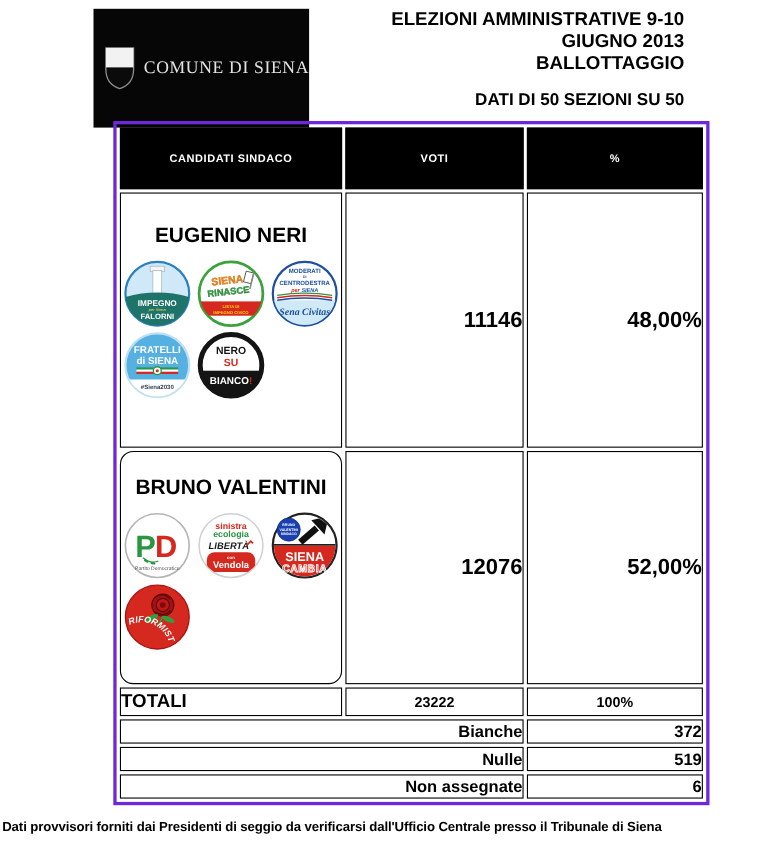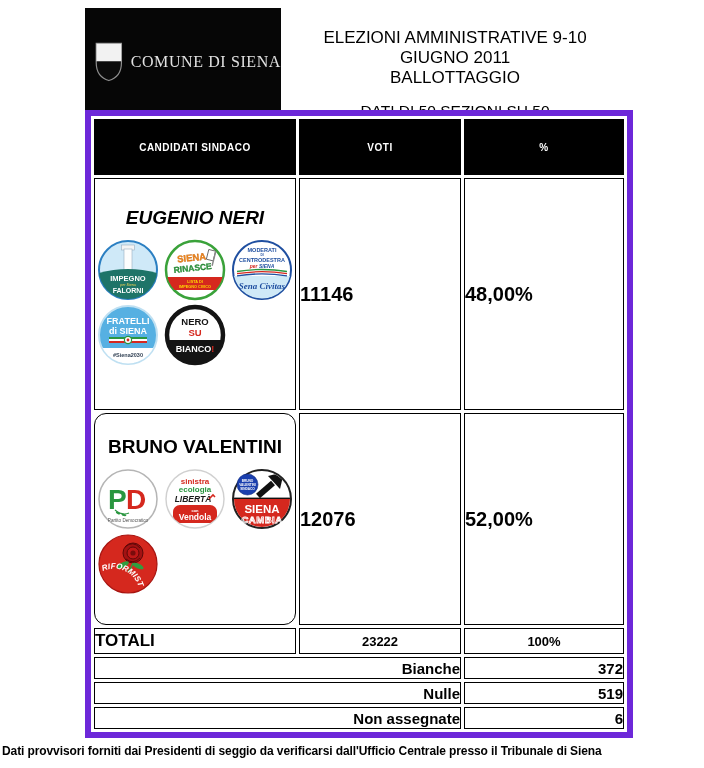--- a/index.html
+++ b/index.html
@@ -4,35 +4,35 @@
 <style>
   html,body{margin:0;padding:0;background:#fff;}
   .page{position:relative;width:704px;height:768px;background:#fff;
         font-family:"Liberation Sans",sans-serif;color:#000;overflow:hidden;}
 
   
   .logo-box{position:absolute;left:85px;top:8px;width:196px;height:108px;background:#060606;
             display:flex;align-items:center;box-sizing:border-box;padding-left:9px;}
   .logo-text{font-family:"Liberation Serif",serif;font-size:16px;color:#e2e2e2;
              letter-spacing:0.6px;margin-left:7px;white-space:nowrap;}
-  .title-block{position:absolute;left:288px;top:28px;width:334px;text-align:center;
-               font-weight:normal;font-size:17px;line-height:20px;}
+  .title-block{position:absolute;left:288px;top:8px;width:334px;text-align:right;
+               font-weight:bold;font-size:17px;line-height:20px;}
   .subtitle{margin-top:13px;font-size:15.5px;}
 
   
-  table.results{position:absolute;left:85px;top:110px;width:536px;table-layout:fixed;
-                border-collapse:separate;border-spacing:3px;border:6px solid #6d28d9;}
+  table.results{position:absolute;left:103px;top:110px;width:536px;table-layout:fixed;
+                border-collapse:separate;border-spacing:3px;border:3px solid #6d28d9;}
   table.results th,table.results td{border:1px solid #000;padding:0;}
   th.dark{background:#000;color:#fff;font-size:10px;font-weight:bold;height:54px;letter-spacing:0.5px;}
   td.cand{vertical-align:top;}
   td.h-cand1{height:230px;} td.h-cand2{height:210px;border-radius:12px;}
   .cand-name{text-align:center;font-weight:bold;font-size:19px;}
-  .pt1{padding-top:28px;font-style:italic;} .pt2{padding-top:22px;}
+  .pt1{padding-top:28px;} .pt2{padding-top:22px;}
   .logo-grid{display:flex;flex-wrap:wrap;column-gap:5px;row-gap:3px;padding:10px 0 0 2px;}
-  td.num{text-align:left;font-weight:bold;font-size:20px;}
+  td.num{text-align:right;font-weight:bold;font-size:20px;}
   td.tot-label{font-weight:bold;font-size:17px;padding-left:2px;height:24px;}
   td.tot-num{text-align:center;font-weight:bold;font-size:13px;height:24px;}
   td.extra-label{text-align:right;font-weight:bold;font-size:15px;padding-right:4px;height:20px;}
   td.extra-value{text-align:right;font-weight:bold;font-size:15px;height:20px;}
 
   .footer{position:absolute;left:2px;top:744px;width:702px;font-weight:bold;font-size:12px;
           white-space:nowrap;letter-spacing:-0.1px;}
 
   svg text{font-family:"Liberation Sans",sans-serif;}
   .serif-it{font-family:"Liberation Serif",serif;}
@@ -51,21 +51,21 @@
           </clipPath>
         </defs>
       <path d="M3,2 H37 V28 C37,42 30,49 20,52 C10,49 3,42 3,28 Z" fill="#0b0b0b" stroke="#8f8f8f" stroke-width="1.6"></path>
       <rect x="0" y="0" width="40" height="26" fill="#f2f2f2" clip-path="url(#shieldClip)"></rect>
     </svg>
     <span class="logo-text">COMUNE DI SIENA</span>
   </div>
 
   <div class="title-block">
     <div>ELEZIONI AMMINISTRATIVE 9-10</div>
-    <div>GIUGNO 2011</div>
+    <div>GIUGNO 2013</div>
     <div>BALLOTTAGGIO</div>
     <div class="subtitle">DATI DI 50 SEZIONI SU 50</div>
   </div>
 
   <table class="results">
     <colgroup>
         <col style="width:202px">
         <col style="width:162px">
         <col style="width:160px">
       </colgroup>

